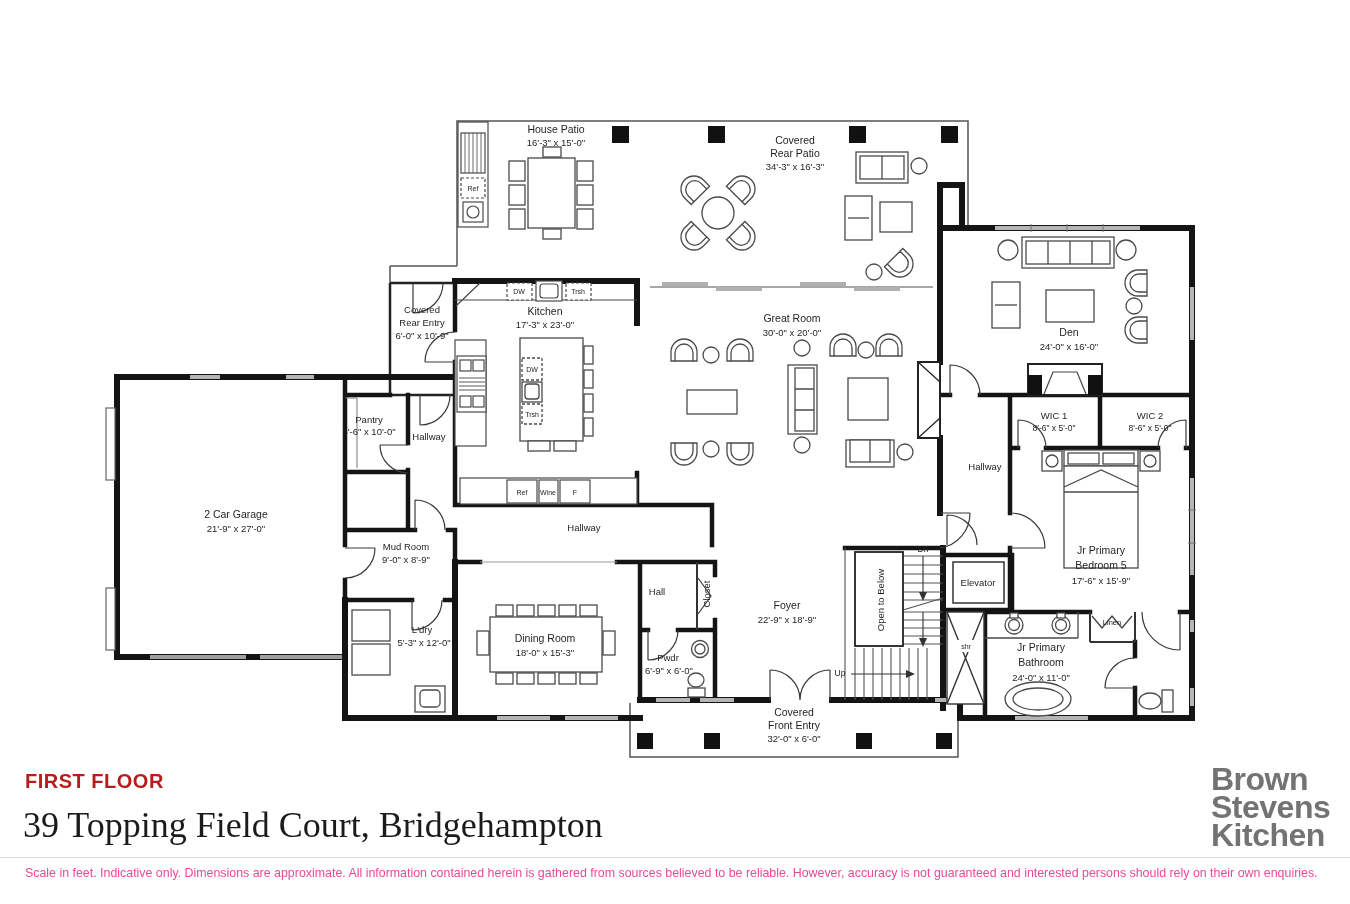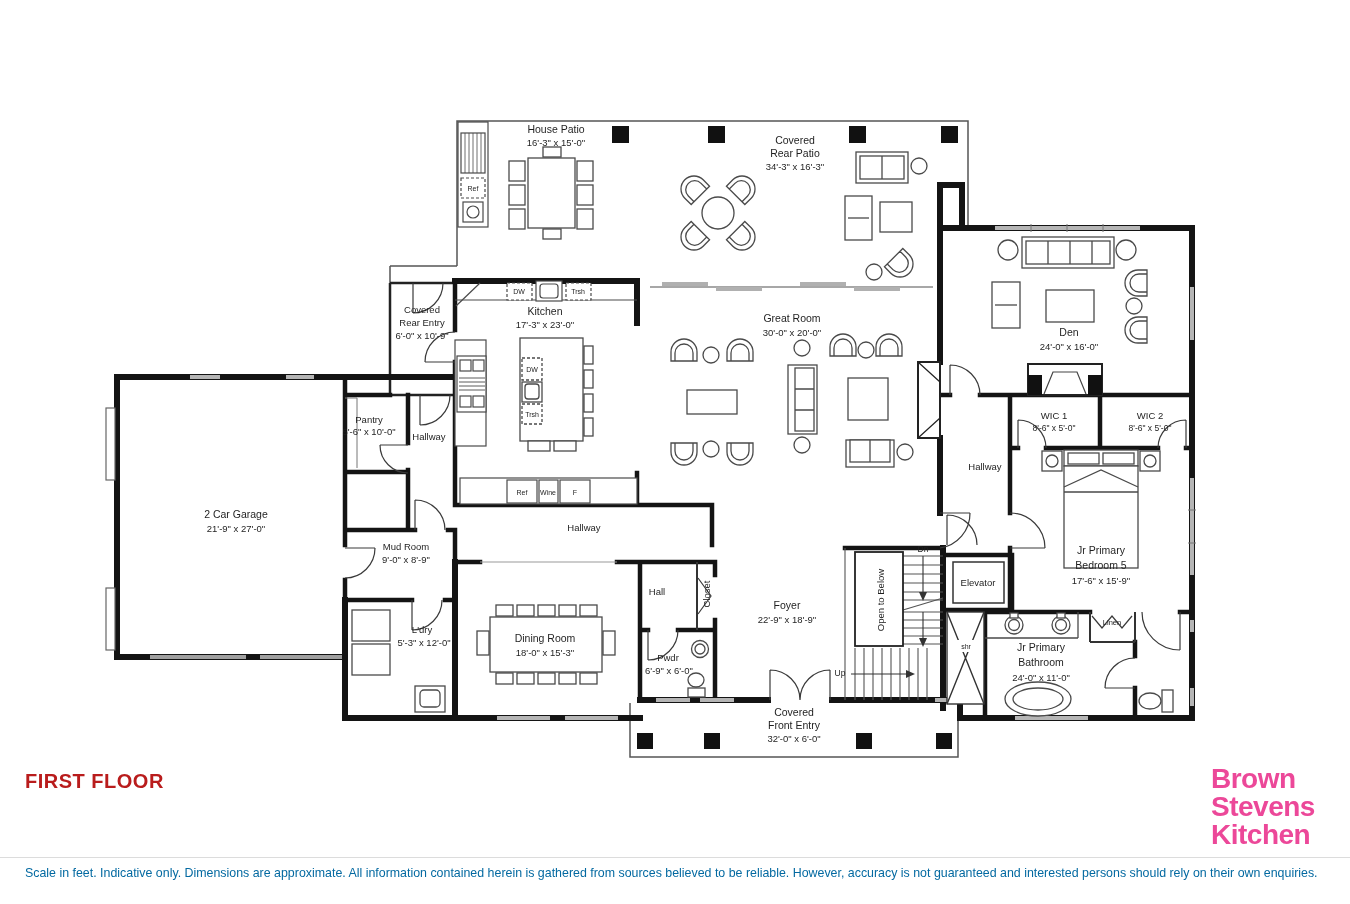--- a/index.html
+++ b/index.html
@@ -3,23 +3,23 @@
 <meta charset="utf-8">
 <style>
   html,body{margin:0;padding:0;background:#fff;}
   .page{position:relative;width:1350px;height:904px;background:#ffffff;overflow:hidden;
         font-family:"Liberation Sans",sans-serif;color:#1f1f1f;}
   .plan-svg{position:absolute;left:0;top:0;}
   .floor-label{position:absolute;left:25px;top:770px;font-size:20px;font-weight:700;
                letter-spacing:.5px;color:#b91c1c;}
   .address{position:absolute;left:23px;top:804px;font-family:"Liberation Serif",serif;
            font-size:36px;font-weight:400;color:#1b1b1b;}
-  .brand{position:absolute;left:1211px;top:765px;font-size:28px;line-height:28px;
-         font-weight:800;color:#ec4899;letter-spacing:-.5px;}
-  .disclaimer{position:absolute;left:25px;right:16px;top:866px;font-size:12.4px;color:#0369a1;}
+  .brand{position:absolute;left:1211px;top:765px;font-size:32px;line-height:28px;
+         font-weight:800;color:#737373;letter-spacing:-.5px;}
+  .disclaimer{position:absolute;left:25px;right:16px;top:866px;font-size:12.4px;color:#ec4899;}
   .divider{position:absolute;left:0;right:0;top:857px;border-top:1px solid #dcdcdc;}
   svg text{font-family:"Liberation Sans",sans-serif;fill:#1f1f1f;}
   .rn{font-size:10.5px;}   
   .rd{font-size:9.5px;}    
   .sm{font-size:9.5px;}    
   .ap{font-size:7px;}      
 </style>
 </head>
 <body>
 
@@ -410,20 +410,21 @@
     <text class="ap" x="578" y="294">Trsh</text>
     <text class="ap" x="532" y="372">DW</text>
     <text class="ap" x="532" y="417">Trsh</text>
     <text class="ap" x="522" y="495">Ref</text>
     <text class="ap" x="548" y="495">Wine</text>
     <text class="ap" x="575" y="495">F</text>
   </g>
 </svg>
 
 <div class="floor-label">FIRST FLOOR</div>
+<div class="address">39 Topping Field Court, Bridgehampton</div>
 <div class="brand">
   <div>Brown</div>
   <div>Stevens</div>
   <div>Kitchen</div>
 </div>
 <div class="divider"></div>
 <div class="disclaimer">Scale in feet. Indicative only. Dimensions are approximate. All information contained herein is gathered from sources believed to be reliable. However, accuracy is not guaranteed and interested persons should rely on their own enquiries.</div>
 
 </div>
 

